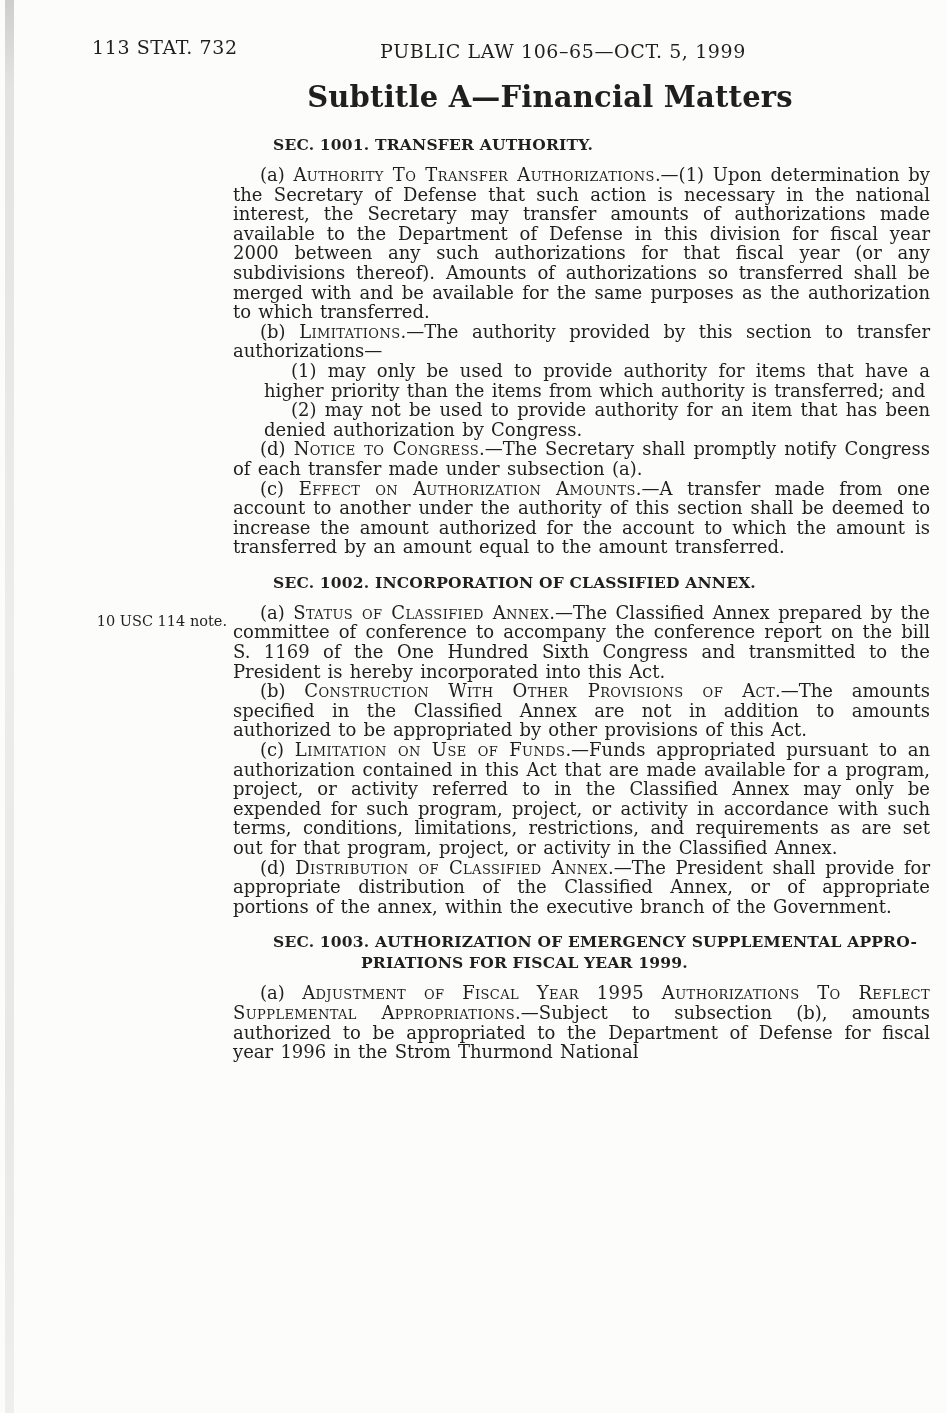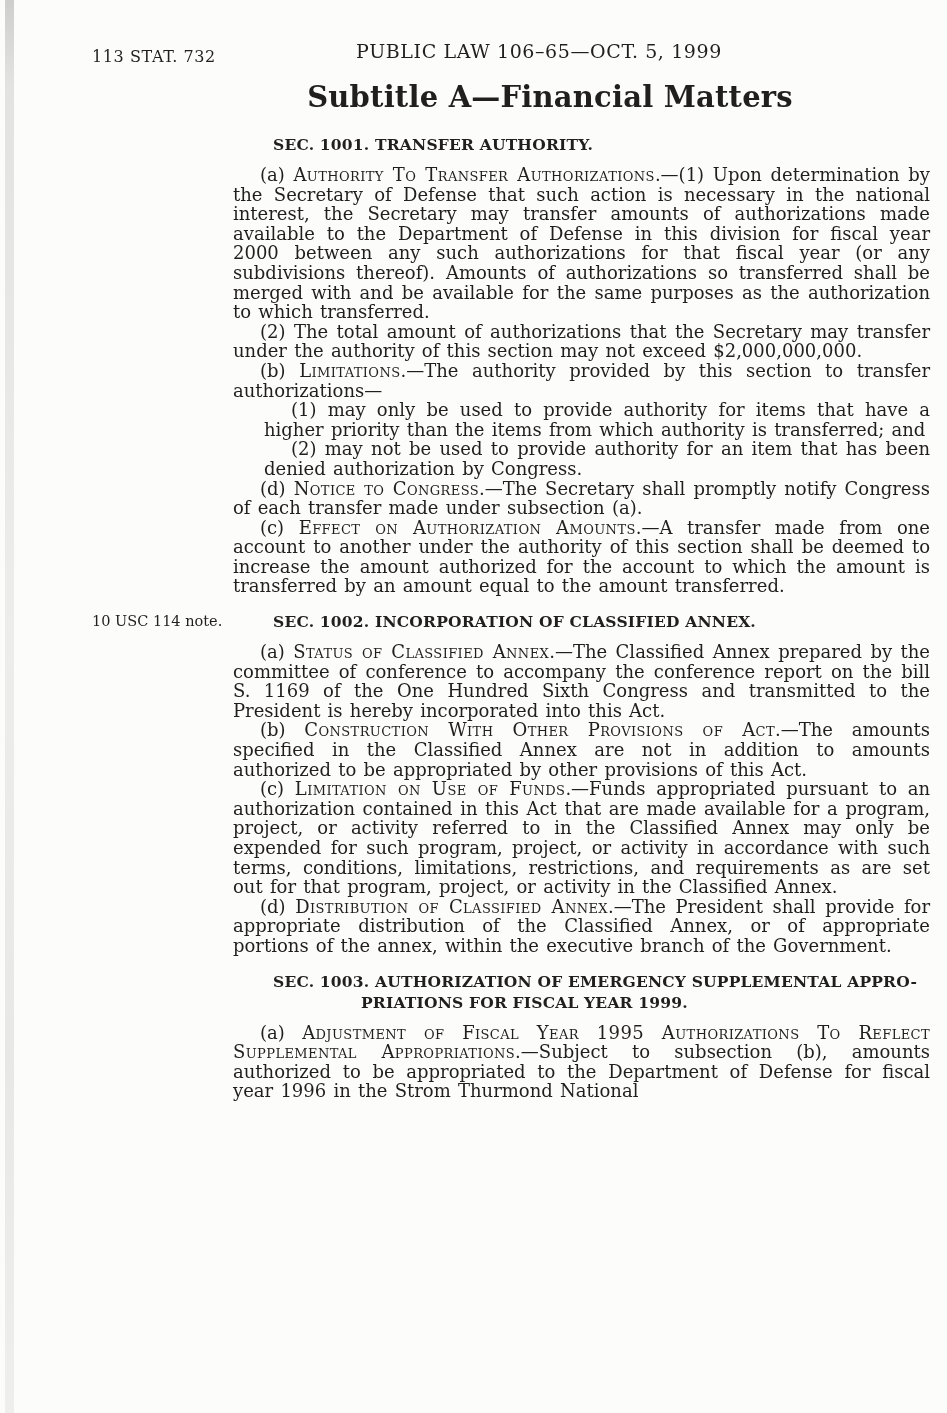--- a/index.html
+++ b/index.html
@@ -15,25 +15,25 @@
     color: #211f1d;
     overflow: hidden;
   }
   
   .edge-strip {
     position: absolute; left: 5px; top: 0; height: 100%; width: 9px;
     background: linear-gradient(180deg, #c6c6c4 0%, #dededc 6%, #eaeae8 45%, #e4e4e2 75%, #ececea 100%);
     opacity: 0.85;
   }
   .running-head-stat {
-    position: absolute; left: 92px; top: 47px;
-    font-size: 16px; letter-spacing: 0.6px; white-space: nowrap;
+    position: absolute; left: 92px; top: 36px;
+    font-size: 19px; letter-spacing: 0.6px; white-space: nowrap;
   }
   .running-head-law {
-    position: absolute; left: 194px; top: 40px; width: 690px;
+    position: absolute; left: 218px; top: 40px; width: 690px;
     text-align: center; font-size: 19px; letter-spacing: 0.6px; white-space: nowrap;
   }
   .subtitle {
     position: absolute; left: 200px; top: 80px; width: 700px;
     text-align: center; font-weight: bold; font-size: 29px;
     letter-spacing: 0.2px; white-space: nowrap;
   }
   .doc-body {
     position: absolute; left: 233px; top: 134px; width: 697px;
   }
@@ -61,29 +61,28 @@
 
 <div class="page">
   <div class="edge-strip"></div>
 
   <div class="running-head-stat">113 STAT. 732</div>
 
   <div class="running-head-law">PUBLIC LAW 106–65—OCT. 5, 1999</div>
 
   <div class="subtitle">Subtitle A—Financial Matters</div>
 
-  <div class="margin-note" style="top: 613.062px;">10 USC 114 note.</div>
+  <div class="margin-note" style="top: 613.062px; text-align: right;">10 USC 114 note.</div>
 
   <div class="doc-body">
       <section>
         <div class="sec-heading">
           <div class="h-line">SEC. 1001. TRANSFER AUTHORITY.</div>
         </div>
         <p class="para"><span>(a) </span><span class="sc">Authority To Transfer Authorizations</span><span>.—(1) Upon determination by the Secretary of Defense that such action is necessary in the national interest, the Secretary may transfer amounts of authorizations made available to the Department of Defense in this division for fiscal year 2000 between any such authorizations for that fiscal year (or any subdivisions thereof). Amounts of authorizations so transferred shall be merged with and be available for the same purposes as the authorization to which transferred.</span></p>
-        <p class="para"><span>(2) The total amount of authorizations that the Secretary may transfer under the authority of this section may not exceed $2,000,000,000.</span></p>
         <p class="para"><span>(b) </span><span class="sc">Limitations</span><span>.—The authority provided by this section to transfer authorizations—</span></p>
         <p class="para sub"><span>(1) may only be used to provide authority for items that have a higher priority than the items from which authority is transferred; and</span></p>
         <p class="para sub"><span>(2) may not be used to provide authority for an item that has been denied authorization by Congress.</span></p>
         <p class="para"><span>(d) </span><span class="sc">Notice to Congress</span><span>.—The Secretary shall promptly notify Congress of each transfer made under subsection (a).</span></p>
         <p class="para"><span>(c) </span><span class="sc">Effect on Authorization Amounts</span><span>.—A transfer made from one account to another under the authority of this section shall be deemed to increase the amount authorized for the account to which the amount is transferred by an amount equal to the amount transferred.</span></p>
       </section>
       <section>
         <div class="sec-heading">
           <div class="h-line">SEC. 1002. INCORPORATION OF CLASSIFIED ANNEX.</div>
         </div>

